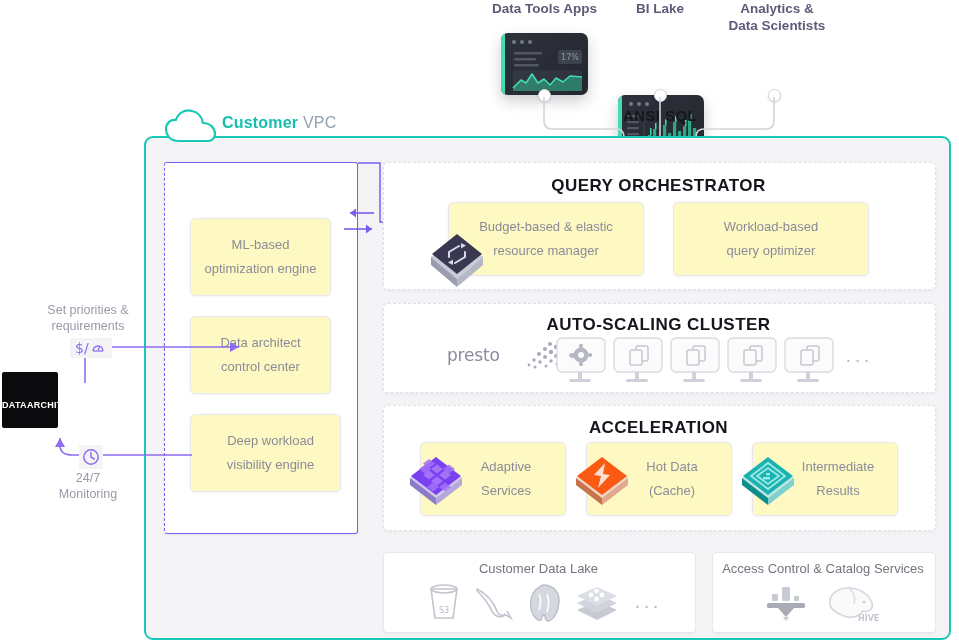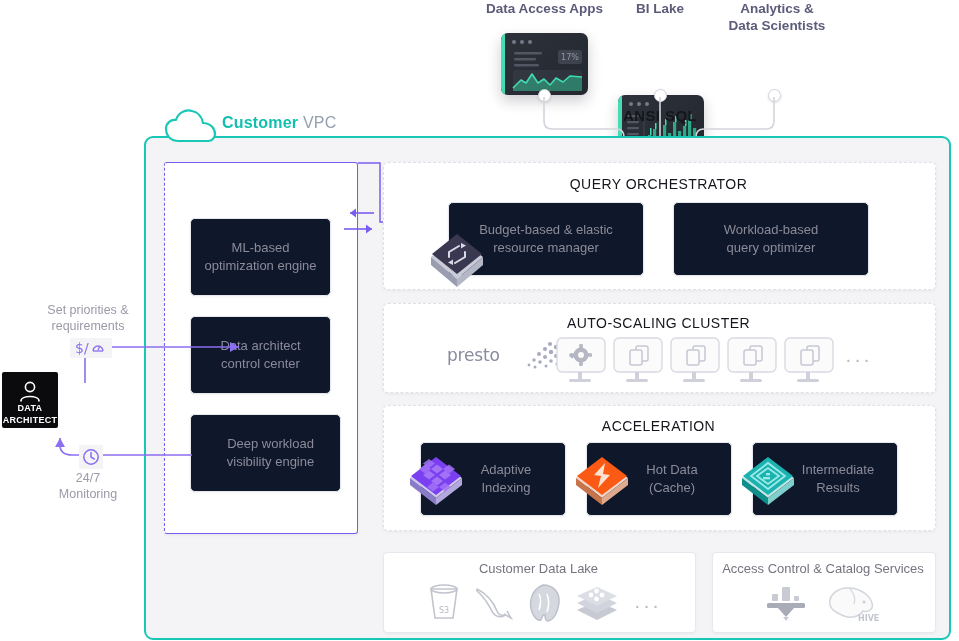--- a/index.html
+++ b/index.html
@@ -39,42 +39,42 @@
   .vpc-title{font-size:16px;font-weight:700;letter-spacing:.2px;}
   .vpc-title .c1{color:#13bfae;}
   .vpc-title .c2{color:#93a0ae;font-weight:400;}
 
   
   .panel{
     background:#fff;border:1.4px dashed #dfe0e6;border-radius:5px;
     box-shadow:0 1px 3px rgba(120,120,140,.10);
   }
   .panel-title{
-    font-size:14px;font-weight:400;color:#14161c;letter-spacing:.45px;text-align:center;
+    font-size:17px;font-weight:700;color:#14161c;letter-spacing:.45px;text-align:center;
   }
   .card{
-    background:#0f172a;border:1px solid #e7e8ee;border-radius:5px;
+    background:#fef9c3;border:1px solid #e7e8ee;border-radius:5px;
     box-shadow:0 1px 2px rgba(120,120,140,.09);
     display:flex;align-items:center;justify-content:center;text-align:center;
-    font-size:13px;color:#8b8b99;line-height:18px;
+    font-size:13px;color:#8b8b99;line-height:24px;
   }
   .mm-panel{
     background:#fff;border-top:1.5px solid #7b5cf0;border-right:1.5px solid #7b5cf0;
     border-bottom:1.5px solid #7b5cf0;border-left:1.5px dashed #7b5cf0;
     border-radius:3px;box-shadow:0 1px 3px rgba(120,120,140,.10);
   }
   .mm-title{
     font-size:13.5px;font-weight:700;color:#14161c;letter-spacing:.45px;
     text-align:center;line-height:19px;
   }
 
   
   .architect{
     background:#0b0b0d;border-radius:2px;
-    display:flex;flex-direction:column;align-items:center;justify-content:flex-start;
+    display:flex;align-items:center;justify-content:flex-start;
     padding-top:9px;box-sizing:border-box;
   }
   .architect .nm{
     color:#fff;font-size:9px;font-weight:700;line-height:12px;text-align:center;letter-spacing:.3px;
   }
   .flow-label{font-size:12.5px;color:#9a9aa8;line-height:16px;text-align:center;}
   .badge{
     background:#f4f4f6;display:flex;align-items:center;justify-content:center;
     font-size:12px;color:#7b5cf0;font-weight:500;
   }
@@ -85,21 +85,21 @@
   }
   .bottom-title{font-size:13px;color:#74747f;text-align:center;}
   .ellipsis{color:#b9b9c4;font-size:20px;letter-spacing:2.5px;line-height:1;}
   .presto-word{
     font-size:17px;color:#8a8aa0;letter-spacing:-.2px;font-family:"DejaVu Sans",sans-serif;
   }
 </style>
 </head>
 <body>
 
-<div class="abs consumer-label" style="left:476px;top:0px;width:137px;">Data Access Apps</div>
+<div class="abs consumer-label" style="left:476px;top:0px;width:137px;">Data Tools Apps</div>
 <div class="abs consumer-label" style="left:600px;top:0px;width:120px;">BI Lake</div>
 <div class="abs consumer-label" style="left:707px;top:0px;width:140px;white-space:pre-line;">Analytics &amp;
 Data Scientists</div>
 
 <div class="abs screen" style="left:501px;top:33px;width:87px;height:62px;">
   <div class="bar"></div>
   <div class="dots">
       <i></i>
       <i></i>
       <i></i>
@@ -320,21 +320,21 @@
   <rect x="15" y="43" width="22" height="3" rx="1.5" fill="#cfd0da"></rect>
   <rect x="25" y="10" width="12" height="15" rx="2" fill="none" stroke="#c6c8d2" stroke-width="1.5"></rect>
   <rect x="19" y="14" width="12" height="15" rx="2" fill="#fbfbfc" stroke="#c6c8d2" stroke-width="1.5"></rect>
 </svg>
 <div class="abs ellipsis" style="left:845px;top:349px;">···</div>
 
 <div class="abs panel" style="left:383px;top:405px;width:551px;height:124px;"></div>
 <div class="abs panel-title" style="left:383px;top:418px;width:551px;">ACCELERATION</div>
 
 <div class="abs card" style="left:420px;top:442px;width:146px;height:74px;white-space:pre-line;padding-left:26px;box-sizing:border-box;">Adaptive
-Indexing</div>
+Services</div>
 <div class="abs card" style="left:586px;top:442px;width:146px;height:74px;white-space:pre-line;padding-left:26px;box-sizing:border-box;">Hot Data
 (Cache)</div>
 <div class="abs card" style="left:752px;top:442px;width:146px;height:74px;white-space:pre-line;padding-left:26px;box-sizing:border-box;">Intermediate
 Results</div>
 
 <svg class="abs" width="64" height="58" style="left:406px;top:450px;">
   <path d="M4 28 L30 48 L56 28 L30 9 Z" fill="#cfc6ee"></path>
   <path d="M4 28 L4 35 L30 55 L30 48 Z" fill="#8a7bc8"></path>
   <path d="M30 48 L30 55 L56 35 L56 28 Z" fill="#b3a8de"></path>
   <path d="M5 26 L30 7 L55 26 L30 45 Z" fill="#7b3ff2"></path>

